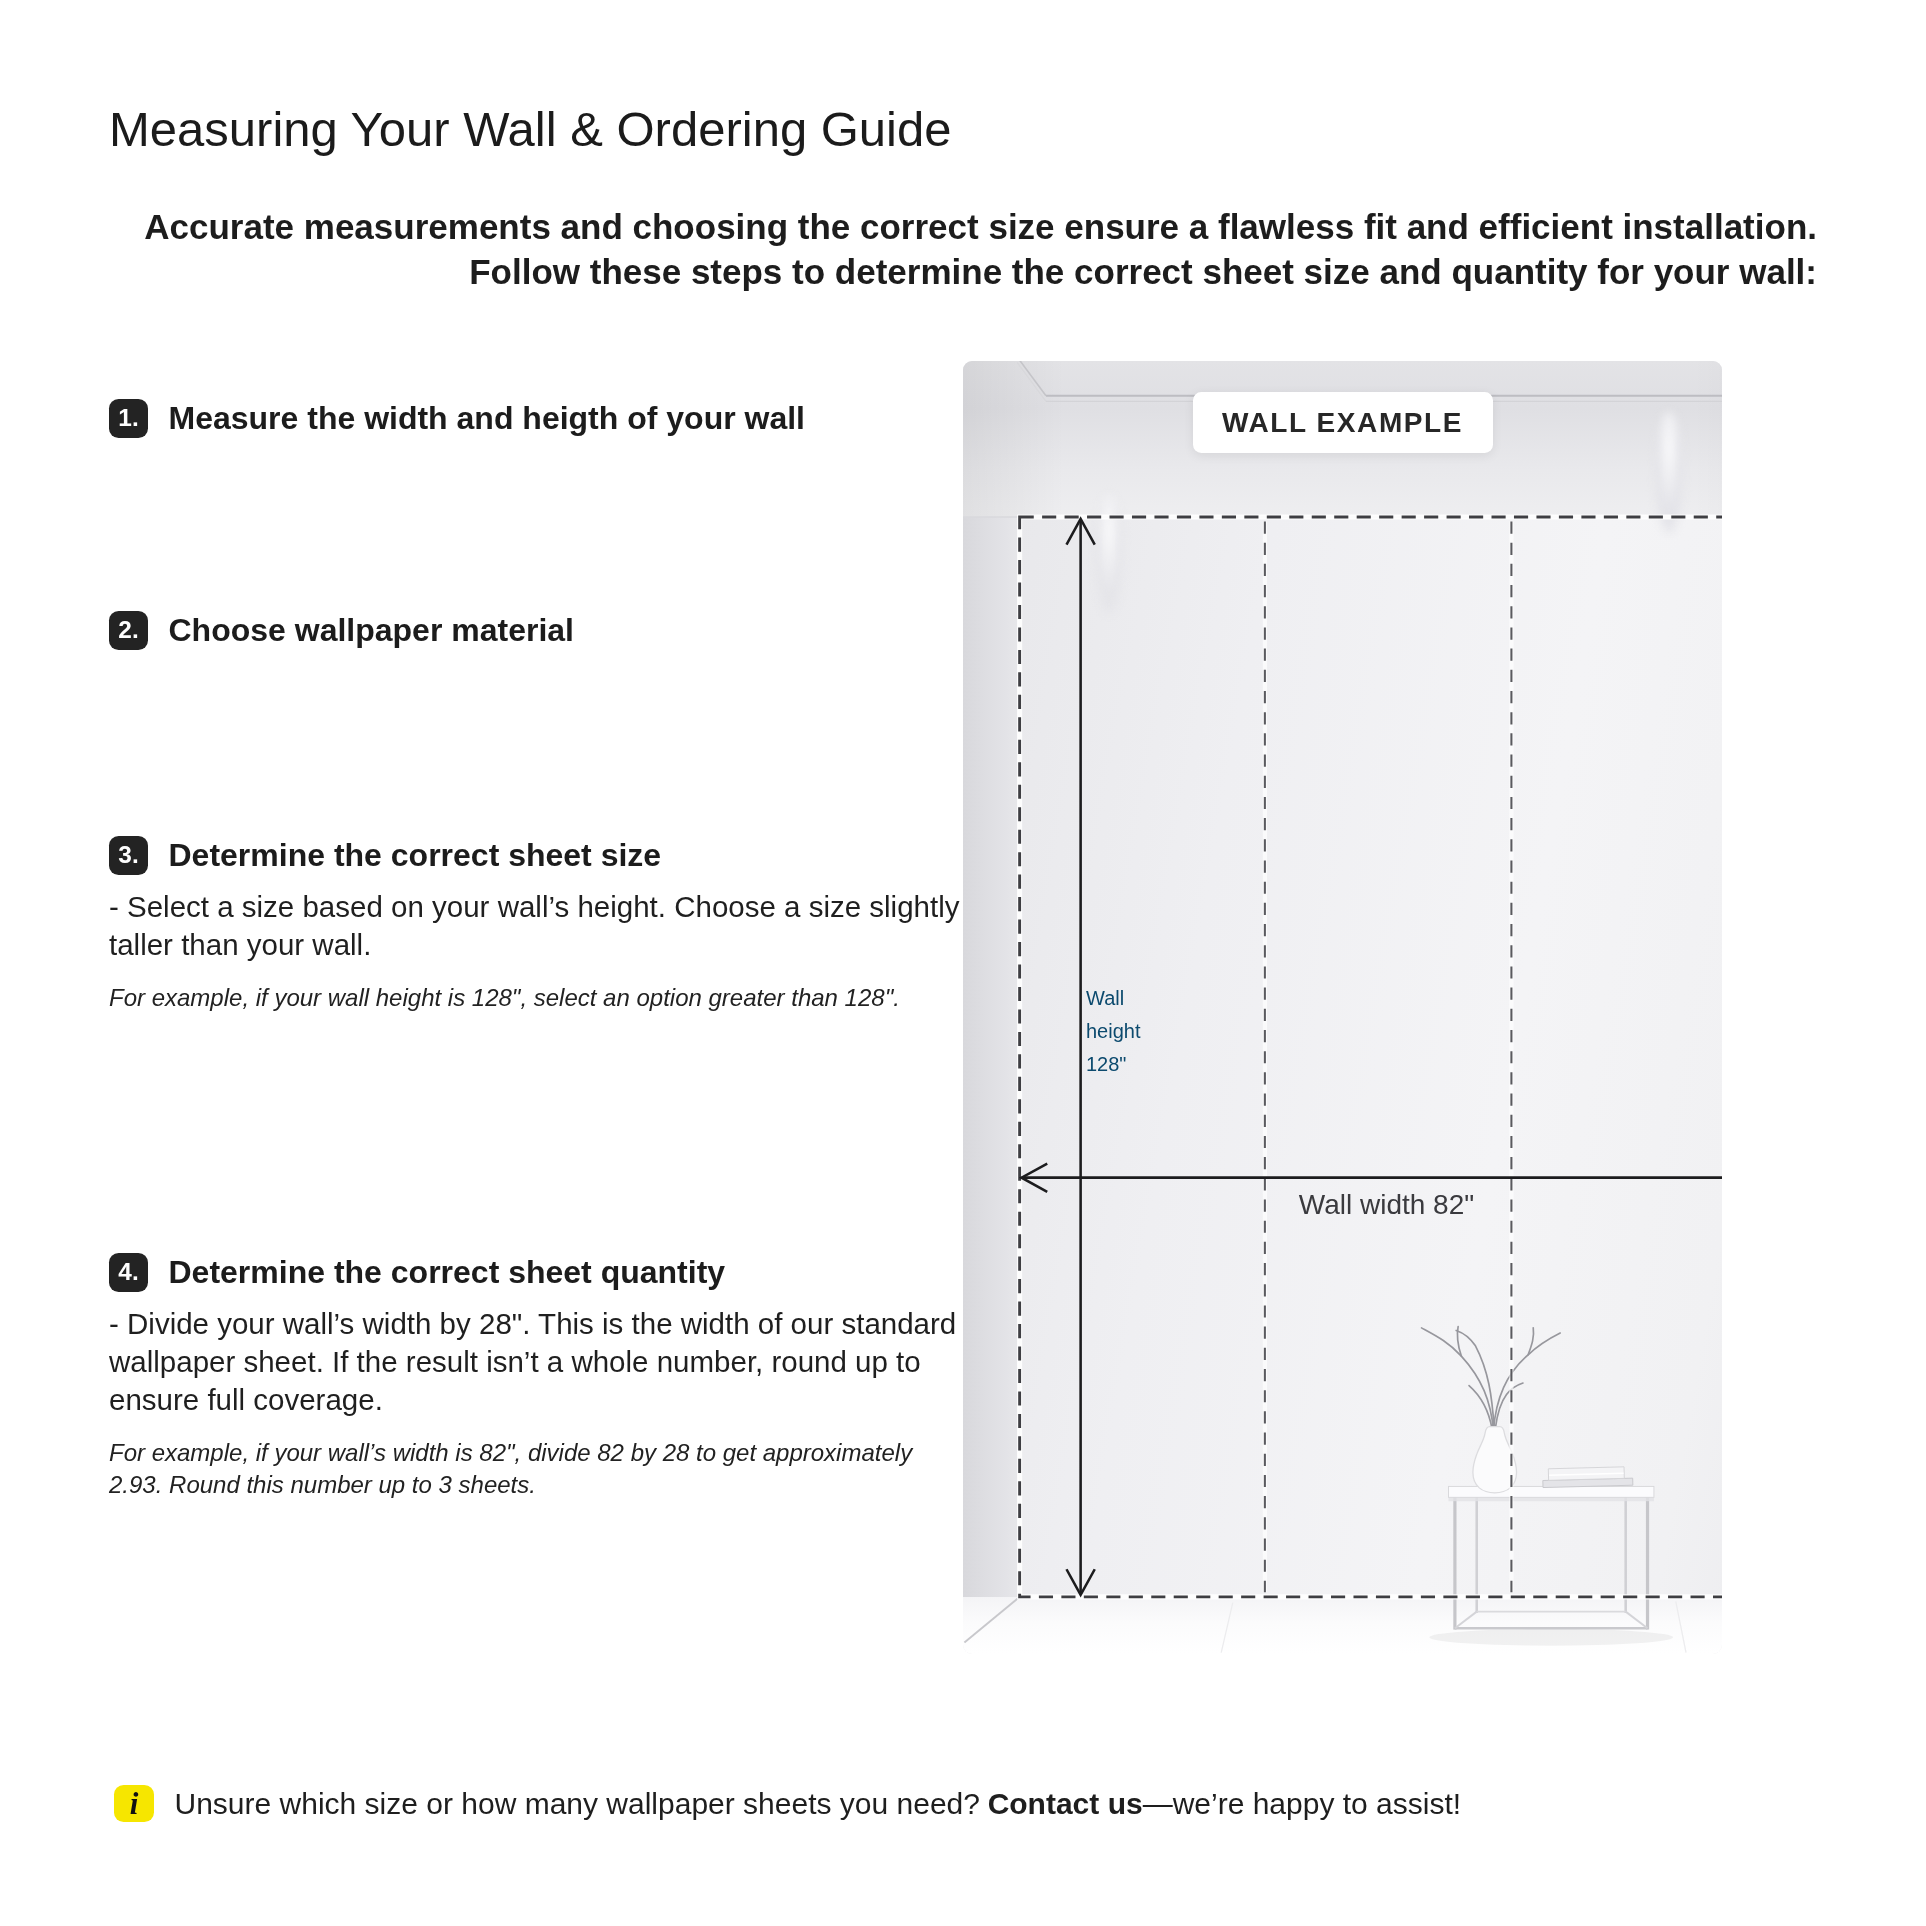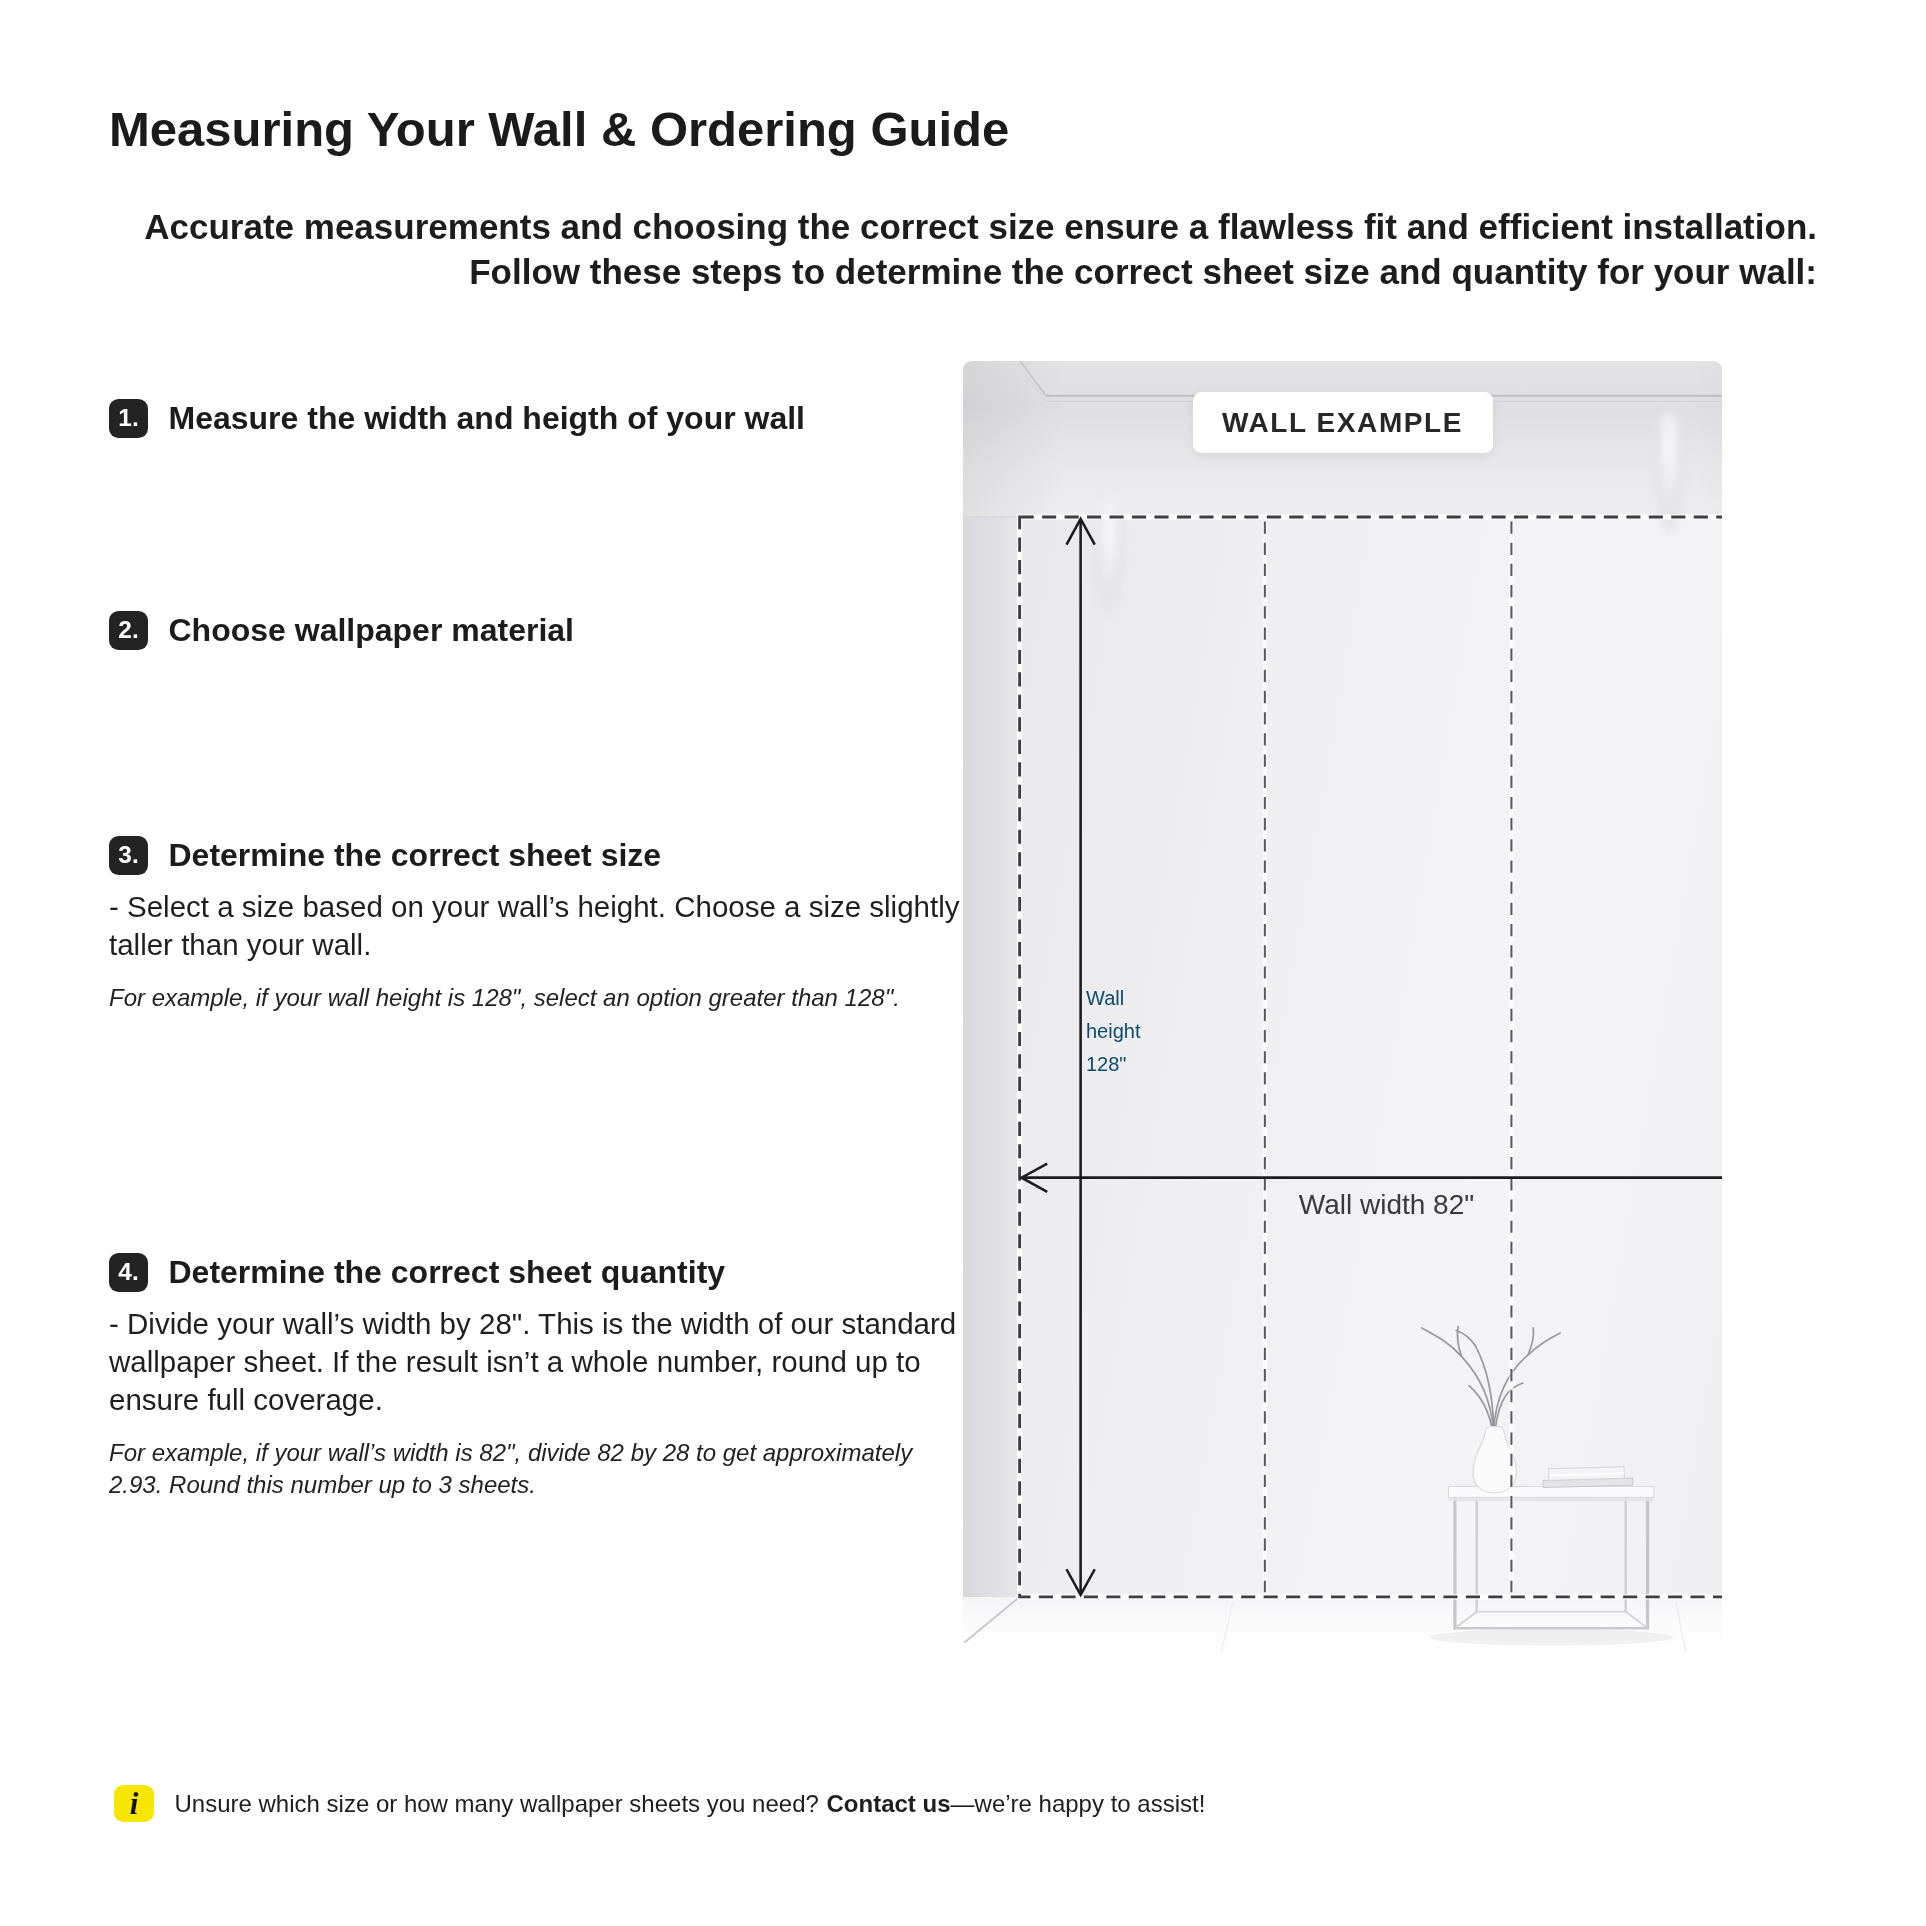--- a/index.html
+++ b/index.html
@@ -1,21 +1,21 @@
 <!DOCTYPE html>
 <html style="font-size:10.3px"><head>
 <meta charset="utf-8">
 <style>
   html,body{margin:0;padding:0;background:#ffffff;}
   .canvas{
     position:relative;width:1926px;height:1926px;background:#ffffff;overflow:hidden;
     font-family:"Liberation Sans",sans-serif;color:#1f1f1f;
   }
   .page-title{
-    position:absolute;left:109px;top:101px;font-size:49px;font-weight:700;color:#1b1b1b;
+    position:absolute;left:109px;top:101px;font-size:49px;font-weight:400;color:#1b1b1b;
     letter-spacing:0px;
   }
   .intro{
     position:absolute;left:109px;top:204px;width:1708px;
     font-size:35px;line-height:45px;font-weight:700;color:#1d1d1d;text-align:right;
   }
   .step{position:absolute;left:109px;width:854px;}
   .step-row{display:flex;align-items:center;height:40px;}
   .badge{
     width:39px;height:39px;border-radius:9.6px;background:#232323;color:#ffffff;
@@ -77,21 +77,21 @@
   }
 
   
   .footer{position:absolute;left:114px;top:1785px;display:flex;align-items:center;}
   .info-icon{
     width:40px;height:37px;border-radius:9.6px;background:#f6e600;
     display:flex;align-items:center;justify-content:center;flex:0 0 auto;
     font-family:"Liberation Serif",serif;font-style:italic;font-weight:700;
     font-size:31px;color:#111111;
   }
-  .footer-text{margin-left:20.5px;font-size:24px;color:#1e1e1e;}
+  .footer-text{margin-left:20.5px;font-size:30px;color:#1e1e1e;}
   .footer-contact{font-weight:700;margin-left:7.7px;}
 </style>
 </head>
 <body>
 
 <div class="canvas">
 
   <div class="page-title">Measuring Your Wall &amp; Ordering Guide</div>
 
   <div class="intro">Accurate measurements and choosing the correct size ensure a flawless fit and efficient installation. Follow these steps to determine the correct sheet size and quantity for your wall:</div>

